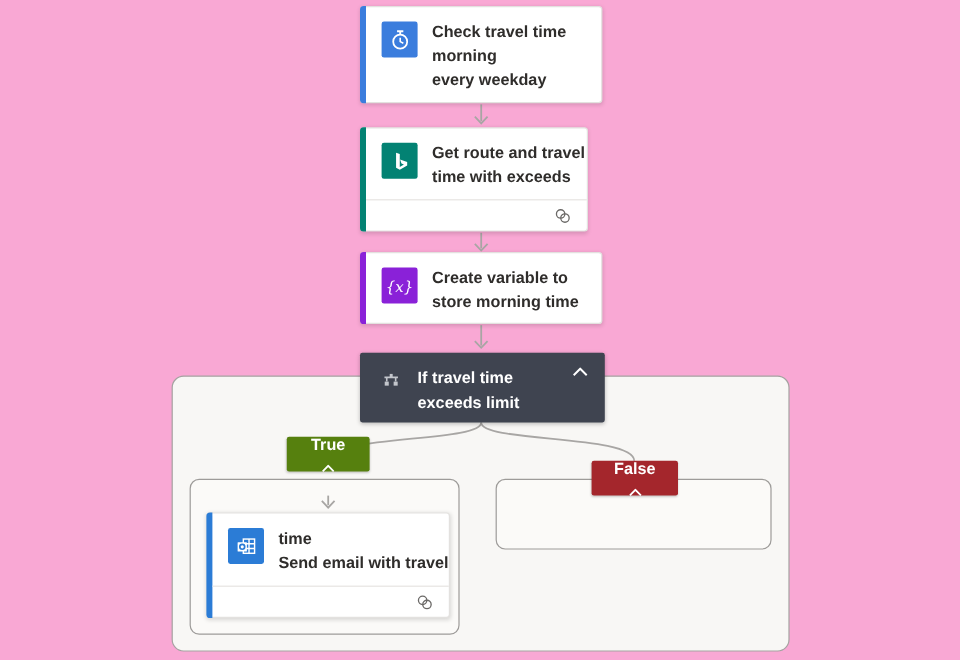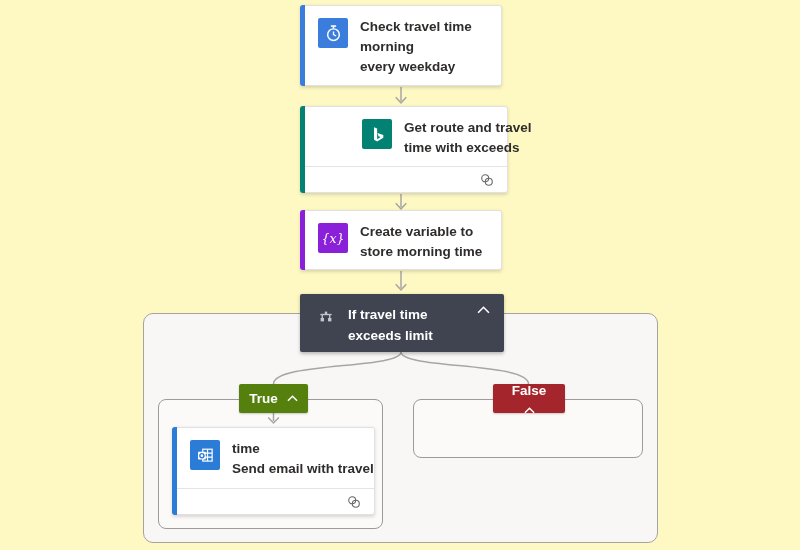--- a/index.html
+++ b/index.html
@@ -1,18 +1,18 @@
 <!DOCTYPE html>
 <html><head>
 <meta charset="utf-8">
 <style>
   * { margin:0; padding:0; box-sizing:border-box; }
   html,body { width:800px; height:550px; background:#ffffff; overflow:hidden;
               font-family:"Liberation Sans", sans-serif; }
-  #canvas { position:relative; width:800px; height:550px; background:#fef9c3; }
+  #canvas { position:relative; width:800px; height:550px; background:#f9a8d4; }
 
   
   .scope { position:absolute; border-radius:10px; z-index:1; }
   #scope-outer { left:143px; top:313px; width:515px; height:230px;
                  background:#f8f7f5; border:1.6px solid #a5a3a1; }
   .scope-inner { background:#fbfaf8; border:1.4px solid #9d9b99; border-radius:8px; z-index:2; }
   #scope-true  { left:158px; top:399px; width:225px; height:130px; }
   #scope-false { left:413px; top:399px; width:230px; height:59px; }
 
   
@@ -27,42 +27,42 @@
   .card-body { display:flex; align-items:flex-start; gap:12px; padding:10px 10px 8px 17px; }
   .icon-sq { width:30px; height:30px; border-radius:2px; flex:0 0 30px;
              display:flex; align-items:center; justify-content:center; margin-top:2px; }
   .title { font-size:13.5px; font-weight:700; color:#2f2d2b; line-height:20px; padding-top:1px; }
   .title div { white-space:nowrap; }
   .card-footer { position:absolute; left:4px; right:0; bottom:0; height:26px;
                  border-top:1px solid #e6e4e2; display:flex; align-items:center;
                  justify-content:flex-end; padding-right:12px; }
 
   #card-trigger         { left:300px; top:5px;   width:202px; height:81px; }
-  #card-get-route       { left:300px; top:106px; width:208px; height:87px;padding-left:44px; }
+  #card-get-route       { left:300px; top:106px; width:190px; height:87px; }
   #card-create-variable { left:300px; top:210px; width:202px; height:60px; }
   #card-send-email      { left:172px; top:427px; width:203px; height:88px; }
 
   .vx { color:#fff; font-family:"DejaVu Serif", serif; font-style:italic; font-size:12.5px; }
 
   
   #card-condition { position:absolute; left:300px; top:294px; width:204px; height:58px;
                     border-radius:2px; z-index:10; cursor:pointer;
                     box-shadow:0 1.2px 3.6px rgba(0,0,0,.25);
                     display:flex; align-items:flex-start; gap:13px; padding:9px 10px 0 17px; }
   #card-condition .title { color:#ffffff; line-height:21px; }
   #card-condition .cond-icon { margin-top:6px; flex:0 0 18px; }
   .collapse-btn { position:absolute; right:13px; top:9px; width:16px; height:14px;
                   display:flex; align-items:center; justify-content:center; cursor:pointer; }
 
   
   .badge { position:absolute; height:29px; border-radius:2px; z-index:10; color:#fff;
            display:flex; align-items:center; justify-content:center; gap:9px;
            font-size:13.5px; font-weight:700; cursor:pointer;
            box-shadow:0 1px 2px rgba(0,0,0,.2); }
-  #badge-true  { left:239px; top:384px; width:69px; }
+  #badge-true  { left:239px; top:364px; width:69px;flex-direction:column; }
   #badge-false { left:493px; top:384px; width:72px;flex-direction:column; }
   .badge .chev { display:flex; cursor:pointer; }
 </style>
 </head>
 <body>
 
 <div id="canvas">
 
   <div class="scope" id="scope-outer"></div>
 

